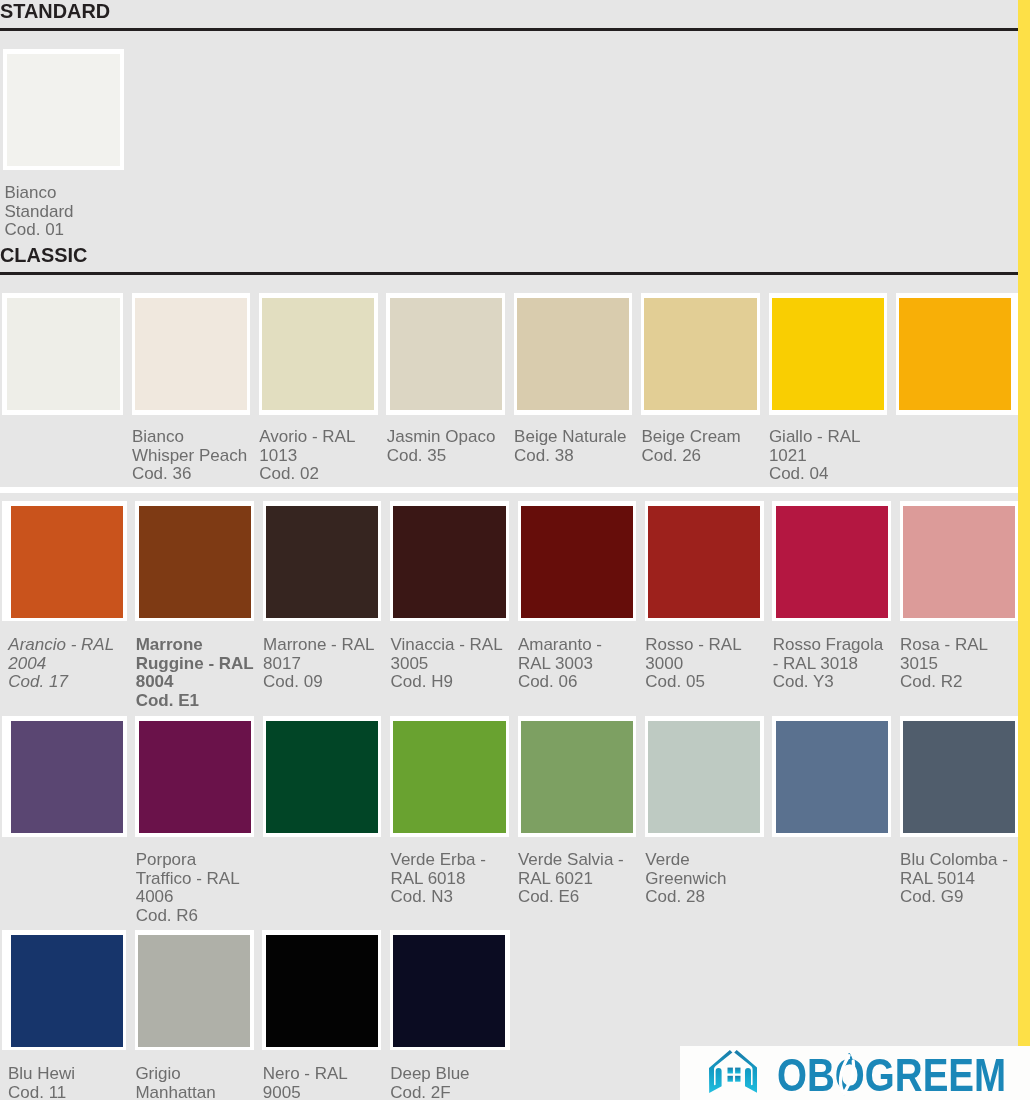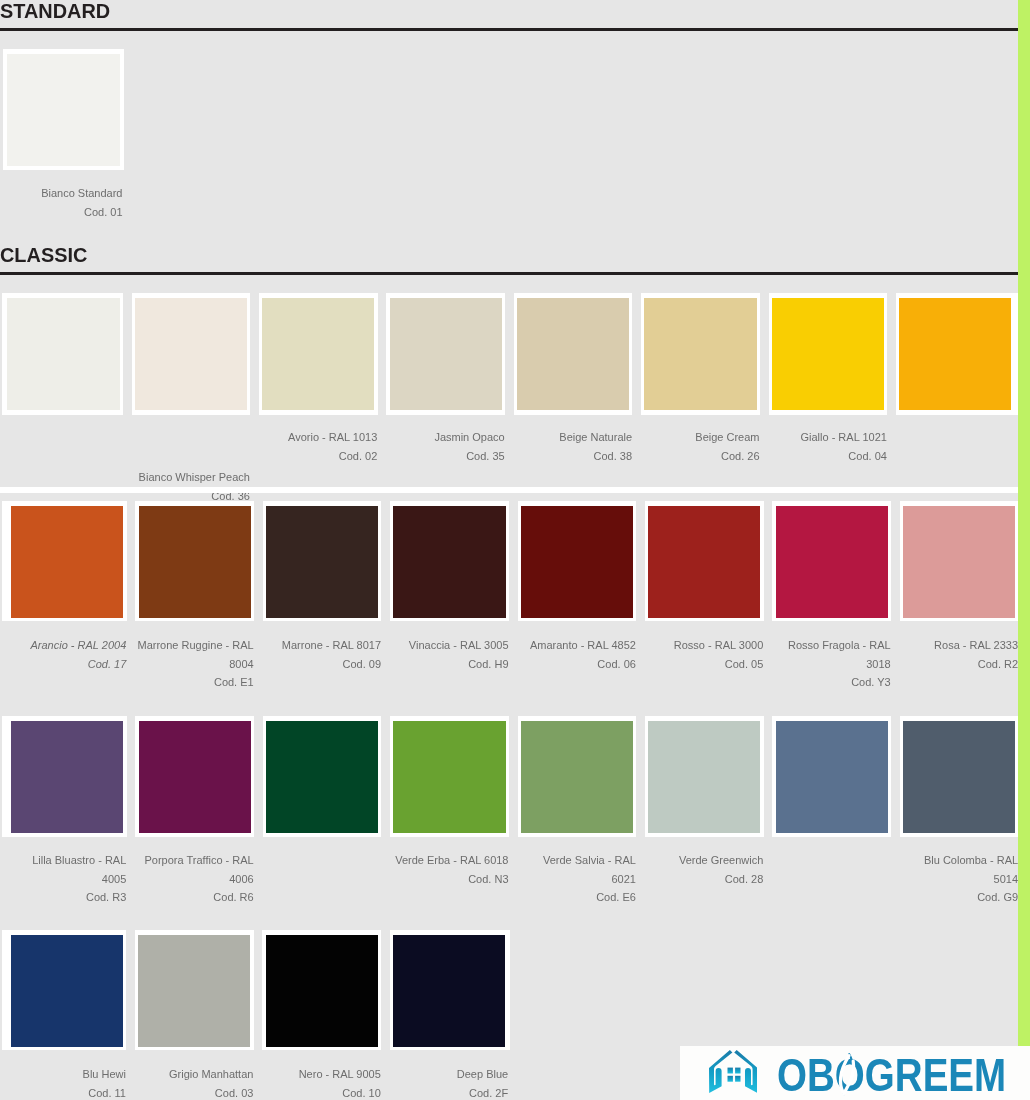--- a/index.html
+++ b/index.html
@@ -1,37 +1,37 @@
 <!DOCTYPE html>
 <html><head>
 <meta charset="utf-8">
 <style>
   html,body{margin:0;padding:0;}
   body{
     width:1030px;height:1100px;overflow:hidden;
     background:#e6e6e6;
     font-family:"Liberation Sans", sans-serif;
   }
-  .page{position:relative;width:1030px;height:1100px;background:#bef264;overflow:hidden;}
+  .page{position:relative;width:1030px;height:1100px;background:#fde047;overflow:hidden;}
 
   .section-title{
     position:absolute;left:0;
     font-size:19.9px;font-weight:bold;color:#231f20;
     letter-spacing:0px;white-space:nowrap;
   }
   .title-rule{position:absolute;left:0;width:1018px;height:2.7px;background:#231f20;}
 
   .content-bg{position:absolute;left:0;top:0;width:1018px;height:1100px;background:#e6e6e6;}
   .rowband{position:absolute;background:#fff;}
   .coldiv{position:absolute;background:#e6e6e6;}
   .rowsep{position:absolute;left:0;width:1018px;height:6.3px;background:#fff;}
   .swatch{position:absolute;}
   .label{
     position:absolute;
-    font-size:11px;color:#6d6d6d;text-align:right;
+    font-size:17px;color:#6d6d6d;text-align:left;
     line-height:18.5px;
   }
 
   .watermark{position:absolute;background:#fdfdfc;}
   .wm-icon{display:block;position:absolute;}
   .wm-leaf{display:block;position:absolute;}
   .wm-text{position:absolute;font-weight:bold;letter-spacing:0px;line-height:1;white-space:nowrap;
      transform:scaleX(0.838);transform-origin:0 0;}
 </style>
 </head>
@@ -49,21 +49,21 @@
 <div class="rowband" style="left:2.4px;top:293.4px;width:1015.6px;height:121.7px;"></div>
 <div class="coldiv" style="left:122.80px;top:293.4px;width:8.8px;height:121.7px;"></div>
 <div class="coldiv" style="left:250.20px;top:293.4px;width:8.8px;height:121.7px;"></div>
 <div class="coldiv" style="left:377.60px;top:293.4px;width:8.8px;height:121.7px;"></div>
 <div class="coldiv" style="left:505.00px;top:293.4px;width:8.8px;height:121.7px;"></div>
 <div class="coldiv" style="left:632.40px;top:293.4px;width:8.8px;height:121.7px;"></div>
 <div class="coldiv" style="left:759.80px;top:293.4px;width:8.8px;height:121.7px;"></div>
 <div class="coldiv" style="left:887.20px;top:293.4px;width:8.8px;height:121.7px;"></div>
 <div class="swatch" style="left:7.40px;top:297.6px;width:112.20px;height:112.2px;background:#eeeee8;"></div>
 <div class="swatch" style="left:134.80px;top:297.6px;width:112.20px;height:112.2px;background:#f0e8de;"></div>
-<div class="label" style="left:131.90px;top:428.0px;width:118.00px;margin-top:40px;"><span>Bianco Whisper Peach</span><br><span>Cod. 36</span></div>
+<div class="label" style="left:131.90px;top:428.0px;width:118.00px;"><span>Bianco Whisper Peach</span><br><span>Cod. 36</span></div>
 <div class="swatch" style="left:262.20px;top:297.6px;width:112.20px;height:112.2px;background:#e2dec0;"></div>
 <div class="label" style="left:259.30px;top:428.0px;width:118.00px;"><span>Avorio - RAL 1013</span><br><span>Cod. 02</span></div>
 <div class="swatch" style="left:389.60px;top:297.6px;width:112.20px;height:112.2px;background:#dcd6c3;"></div>
 <div class="label" style="left:386.70px;top:428.0px;width:118.00px;"><span>Jasmin Opaco</span><br><span>Cod. 35</span></div>
 <div class="swatch" style="left:517.00px;top:297.6px;width:112.20px;height:112.2px;background:#d9ccae;"></div>
 <div class="label" style="left:514.10px;top:428.0px;width:118.00px;"><span>Beige Naturale</span><br><span>Cod. 38</span></div>
 <div class="swatch" style="left:644.40px;top:297.6px;width:112.20px;height:112.2px;background:#e2ce95;"></div>
 <div class="label" style="left:641.50px;top:428.0px;width:118.00px;"><span>Beige Cream</span><br><span>Cod. 26</span></div>
 <div class="swatch" style="left:771.80px;top:297.6px;width:112.20px;height:112.2px;background:#f9ce02;"></div>
 <div class="label" style="left:768.90px;top:428.0px;width:118.00px;"><span>Giallo - RAL 1021</span><br><span>Cod. 04</span></div>
@@ -72,43 +72,42 @@
 <div class="coldiv" style="left:126.60px;top:501.3px;width:8.8px;height:120.2px;"></div>
 <div class="coldiv" style="left:254.00px;top:501.3px;width:8.8px;height:120.2px;"></div>
 <div class="coldiv" style="left:381.40px;top:501.3px;width:8.8px;height:120.2px;"></div>
 <div class="coldiv" style="left:508.80px;top:501.3px;width:8.8px;height:120.2px;"></div>
 <div class="coldiv" style="left:636.20px;top:501.3px;width:8.8px;height:120.2px;"></div>
 <div class="coldiv" style="left:763.60px;top:501.3px;width:8.8px;height:120.2px;"></div>
 <div class="coldiv" style="left:891.00px;top:501.3px;width:8.8px;height:120.2px;"></div>
 <div class="swatch" style="left:11.20px;top:505.9px;width:112.20px;height:112.2px;background:#c9531c;"></div>
 <div class="label" style="left:8.30px;top:636.2px;width:118.00px;font-style:italic;"><span>Arancio - RAL 2004</span><br><span>Cod. 17</span></div>
 <div class="swatch" style="left:138.60px;top:505.9px;width:112.20px;height:112.2px;background:#7e3a14;"></div>
-<div class="label" style="left:135.70px;top:636.2px;width:118.00px;"><span>Marrone Ruggine - RAL 8004</span><br><span>Cod. E1</span></div>
+<div class="label" style="left:135.70px;top:636.2px;width:118.00px;font-weight:bold;"><span>Marrone Ruggine - RAL 8004</span><br><span>Cod. E1</span></div>
 <div class="swatch" style="left:266.00px;top:505.9px;width:112.20px;height:112.2px;background:#362520;"></div>
 <div class="label" style="left:263.10px;top:636.2px;width:118.00px;"><span>Marrone - RAL 8017</span><br><span>Cod. 09</span></div>
 <div class="swatch" style="left:393.40px;top:505.9px;width:112.20px;height:112.2px;background:#3a1715;"></div>
 <div class="label" style="left:390.50px;top:636.2px;width:118.00px;"><span>Vinaccia - RAL 3005</span><br><span>Cod. H9</span></div>
 <div class="swatch" style="left:520.80px;top:505.9px;width:112.20px;height:112.2px;background:#660d0a;"></div>
-<div class="label" style="left:517.90px;top:636.2px;width:118.00px;"><span>Amaranto - RAL 4852</span><br><span>Cod. 06</span></div>
+<div class="label" style="left:517.90px;top:636.2px;width:118.00px;"><span>Amaranto - RAL 3003</span><br><span>Cod. 06</span></div>
 <div class="swatch" style="left:648.20px;top:505.9px;width:112.20px;height:112.2px;background:#9d211c;"></div>
 <div class="label" style="left:645.30px;top:636.2px;width:118.00px;"><span>Rosso - RAL 3000</span><br><span>Cod. 05</span></div>
 <div class="swatch" style="left:775.60px;top:505.9px;width:112.20px;height:112.2px;background:#b41741;"></div>
 <div class="label" style="left:772.70px;top:636.2px;width:118.00px;"><span>Rosso Fragola - RAL 3018</span><br><span>Cod. Y3</span></div>
 <div class="swatch" style="left:903.00px;top:505.9px;width:112.20px;height:112.2px;background:#dc9b99;"></div>
-<div class="label" style="left:900.10px;top:636.2px;width:118.00px;"><span>Rosa - RAL 2333</span><br><span>Cod. R2</span></div>
+<div class="label" style="left:900.10px;top:636.2px;width:118.00px;"><span>Rosa - RAL 3015</span><br><span>Cod. R2</span></div>
 <div class="rowband" style="left:2.4px;top:716.2px;width:1015.6px;height:120.6px;"></div>
 <div class="coldiv" style="left:126.60px;top:716.2px;width:8.8px;height:120.6px;"></div>
 <div class="coldiv" style="left:254.00px;top:716.2px;width:8.8px;height:120.6px;"></div>
 <div class="coldiv" style="left:381.40px;top:716.2px;width:8.8px;height:120.6px;"></div>
 <div class="coldiv" style="left:508.80px;top:716.2px;width:8.8px;height:120.6px;"></div>
 <div class="coldiv" style="left:636.20px;top:716.2px;width:8.8px;height:120.6px;"></div>
 <div class="coldiv" style="left:763.60px;top:716.2px;width:8.8px;height:120.6px;"></div>
 <div class="coldiv" style="left:891.00px;top:716.2px;width:8.8px;height:120.6px;"></div>
 <div class="swatch" style="left:11.20px;top:720.8px;width:112.20px;height:112.2px;background:#5a4672;"></div>
-<div class="label" style="left:8.30px;top:851.0px;width:118.00px;"><span>Lilla Bluastro - RAL 4005</span><br><span>Cod. R3</span></div>
 <div class="swatch" style="left:138.60px;top:720.8px;width:112.20px;height:112.2px;background:#6a124a;"></div>
 <div class="label" style="left:135.70px;top:851.0px;width:118.00px;"><span>Porpora Traffico - RAL 4006</span><br><span>Cod. R6</span></div>
 <div class="swatch" style="left:266.00px;top:720.8px;width:112.20px;height:112.2px;background:#014526;"></div>
 <div class="swatch" style="left:393.40px;top:720.8px;width:112.20px;height:112.2px;background:#69a230;"></div>
 <div class="label" style="left:390.50px;top:851.0px;width:118.00px;"><span>Verde Erba - RAL 6018</span><br><span>Cod. N3</span></div>
 <div class="swatch" style="left:520.80px;top:720.8px;width:112.20px;height:112.2px;background:#7da062;"></div>
 <div class="label" style="left:517.90px;top:851.0px;width:118.00px;"><span>Verde Salvia - RAL 6021</span><br><span>Cod. E6</span></div>
 <div class="swatch" style="left:648.20px;top:720.8px;width:112.20px;height:112.2px;background:#becac2;"></div>
 <div class="label" style="left:645.30px;top:851.0px;width:118.00px;"><span>Verde Greenwich</span><br><span>Cod. 28</span></div>
 <div class="swatch" style="left:775.60px;top:720.8px;width:112.20px;height:112.2px;background:#5a718f;"></div>

